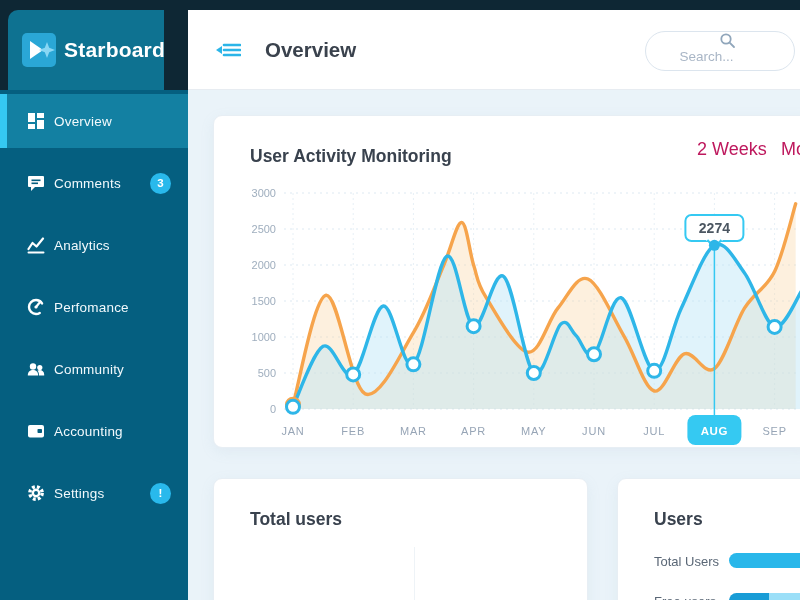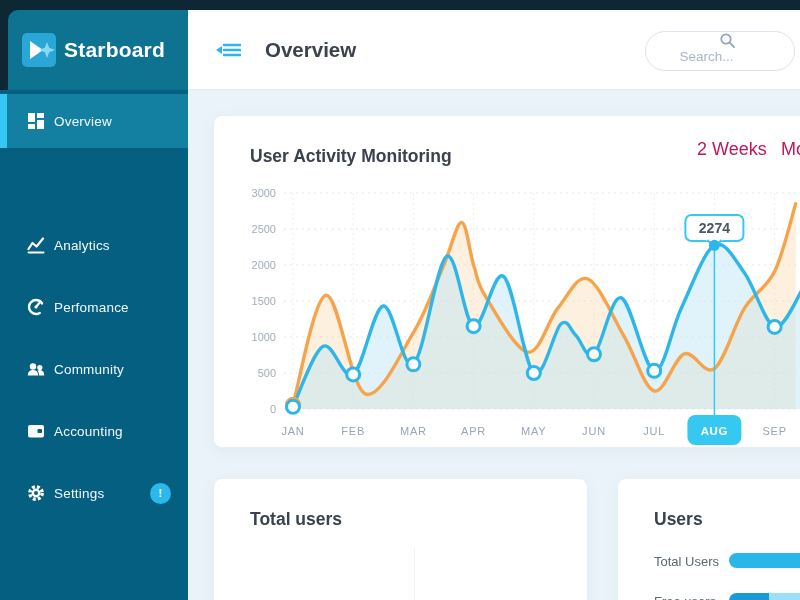--- a/index.html
+++ b/index.html
@@ -1,20 +1,20 @@
 <!DOCTYPE html>
 <html><head>
 <meta charset="utf-8">
 <style>
   * { margin:0; padding:0; box-sizing:border-box; }
   html,body { width:800px; height:600px; overflow:hidden; }
   body { background:#0E2734; font-family:"Liberation Sans", sans-serif; position:relative; }
 
   
-  .sidebar-logo { position:absolute; left:8px; top:10px; width:180px; height:80px;
+  .sidebar-logo { position:absolute; left:8px; top:10px; width:156px; height:80px;
     background:#0E7291; border-radius:10px 0 0 0; display:flex; align-items:center; }
   .logo-mark { width:34px; height:34px; margin-left:14px; flex:0 0 auto; }
   .logo-text { color:#FFFFFF; font-size:21px; font-weight:700; margin-left:8px; letter-spacing:0.2px; }
   .sidebar-menu { position:absolute; left:0; top:90px; width:188px; height:510px; background:#055F80; }
   .menu-item { position:absolute; left:0; width:188px; height:54px; display:flex; align-items:center; cursor:pointer; }
   .menu-item.active { background:#1380A2; }
   .menu-item.active::before { content:""; position:absolute; left:0; top:0; width:7px; height:100%; background:#35C8F2; }
   .menu-icon { position:absolute; left:27px; width:18px; height:18px; display:flex; }
   .menu-label { position:absolute; left:54px; color:#F2F9FC; font-size:13.5px; font-weight:500; letter-spacing:0.2px; }
   .menu-badge { position:absolute; left:150px; width:21px; height:21px; border-radius:50%;
@@ -67,20 +67,31 @@
     <div class="menu-item active" style="top: 4px;">
       <span class="menu-icon">
         <svg viewBox="0 0 18 18">
           <rect x="1" y="1" width="7" height="9" fill="#fff"></rect>
           <rect x="10" y="1" width="7" height="5" fill="#fff"></rect>
           <rect x="10" y="8" width="7" height="9" fill="#fff"></rect>
           <rect x="1" y="12" width="7" height="5" fill="#fff"></rect>
         </svg>
       </span>
       <span class="menu-label">Overview</span>
+    </div>
+    <div class="menu-item" style="top: 66px;">
+      <span class="menu-icon">
+        <svg viewBox="0 0 18 18">
+          <path d="M2,2 h14 a1,1 0 0 1 1,1 v9 a1,1 0 0 1 -1,1 h-8 l-4,4 v-4 h-2 a1,1 0 0 1 -1,-1 v-9 a1,1 0 0 1 1,-1 z" fill="#fff"></path>
+          <rect x="4.5" y="5.5" width="9" height="1.6" fill="#055F80"></rect>
+          <rect x="4.5" y="8.5" width="6.5" height="1.6" fill="#055F80"></rect>
+        </svg>
+      </span>
+      <span class="menu-label">Comments</span>
+      <span class="menu-badge">3</span>
     </div>
     <div class="menu-item" style="top: 128px; padding-left: 36px;">
       <span class="menu-icon">
         <svg viewBox="0 0 18 18">
           <polyline points="1.5,13 5.5,7 9.5,10.5 16,2.5" fill="none" stroke="#fff" stroke-width="2.2" stroke-linecap="round" stroke-linejoin="round"></polyline>
           <line x1="1.5" y1="16.5" x2="16.5" y2="16.5" stroke="#fff" stroke-width="2" stroke-linecap="round"></line>
         </svg>
       </span>
       <span class="menu-label">Analytics</span>
     </div>

